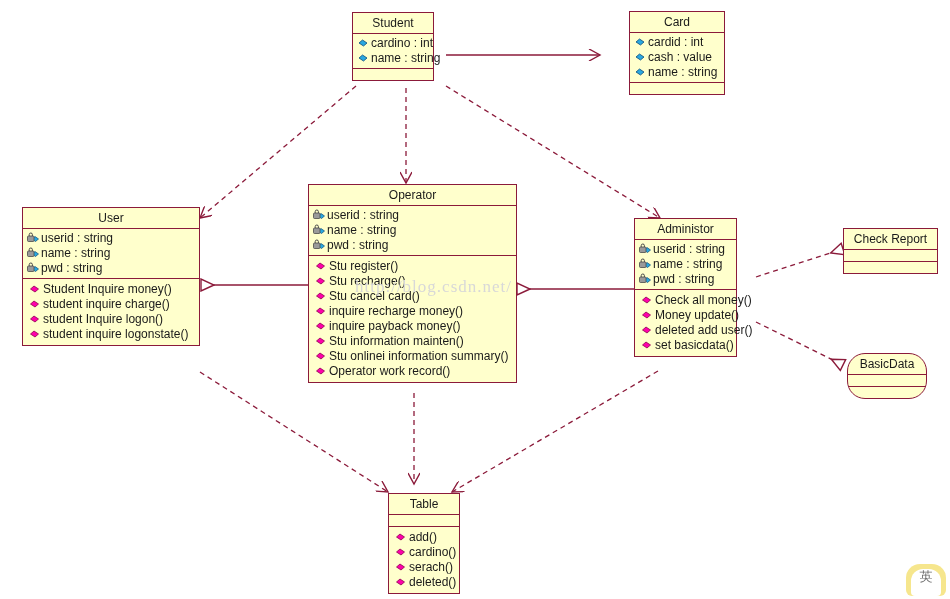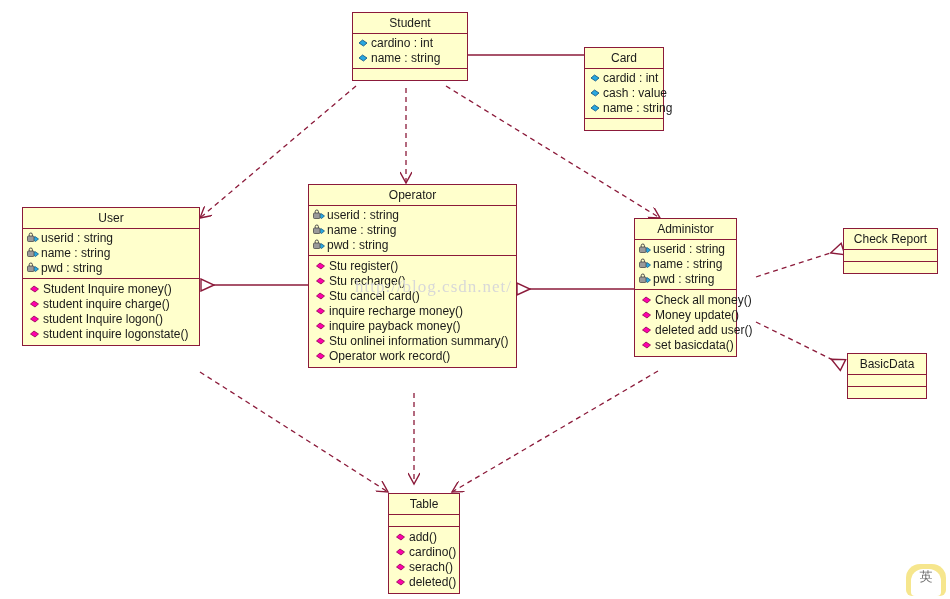--- a/index.html
+++ b/index.html
@@ -164,21 +164,21 @@
 
     <g>
       <path d="M 200,372 L 388,492" fill="none" stroke="#8b1a3a" stroke-width="1.3" stroke-dasharray="5,4" marker-end="url(#openArrow)"></path>
     </g>
 
     <g>
       <path d="M 658,371 L 452,492" fill="none" stroke="#8b1a3a" stroke-width="1.3" stroke-dasharray="5,4" marker-end="url(#openArrow)"></path>
     </g>
   </svg>
 
-  <div class="uml-class" style="left:352px; top:12px; width:116px;">
+  <div class="uml-class" style="left:352px; top:12px; width:82px;">
     <div class="uml-title">Student</div>
     <div class="uml-attrs">
       <div class="member">
         <span class="icon-slot">
           <svg width="14" height="14" viewBox="0 0 14 14">
               <path d="M3 7 L6.5 4 L11 7 L7.5 10 Z" fill="#29a8e0" stroke="#0a4a7a" stroke-width="0.8"></path>
             </svg>
         </span>
         <span class="member-label">cardino : int</span>
       </div>
@@ -187,21 +187,21 @@
           <svg width="14" height="14" viewBox="0 0 14 14">
               <path d="M3 7 L6.5 4 L11 7 L7.5 10 Z" fill="#29a8e0" stroke="#0a4a7a" stroke-width="0.8"></path>
             </svg>
         </span>
         <span class="member-label">name : string</span>
       </div>
     </div>
     <div class="uml-ops empty"></div>
   </div>
 
-  <div class="uml-class" style="left:584px; top:11px; width:80px;margin-top:36px;">
+  <div class="uml-class" style="left:629px; top:11px; width:96px;">
     <div class="uml-title">Card</div>
     <div class="uml-attrs">
       <div class="member">
         <span class="icon-slot">
           <svg width="14" height="14" viewBox="0 0 14 14">
               <path d="M3 7 L6.5 4 L11 7 L7.5 10 Z" fill="#29a8e0" stroke="#0a4a7a" stroke-width="0.8"></path>
             </svg>
         </span>
         <span class="member-label">cardid : int</span>
       </div>
@@ -362,20 +362,28 @@
         </span>
         <span class="member-label">inquire recharge money()</span>
       </div>
       <div class="member">
         <span class="icon-slot">
           <svg width="14" height="14" viewBox="0 0 14 14">
               <path d="M2.5 7 L6 4 L10.5 7 L7 10 Z" fill="#ff00aa" stroke="#8b004f" stroke-width="0.8"></path>
             </svg>
         </span>
         <span class="member-label">inquire payback money()</span>
+      </div>
+      <div class="member">
+        <span class="icon-slot">
+          <svg width="14" height="14" viewBox="0 0 14 14">
+              <path d="M2.5 7 L6 4 L10.5 7 L7 10 Z" fill="#ff00aa" stroke="#8b004f" stroke-width="0.8"></path>
+            </svg>
+        </span>
+        <span class="member-label">Stu information mainten()</span>
       </div>
       <div class="member">
         <span class="icon-slot">
           <svg width="14" height="14" viewBox="0 0 14 14">
               <path d="M2.5 7 L6 4 L10.5 7 L7 10 Z" fill="#ff00aa" stroke="#8b004f" stroke-width="0.8"></path>
             </svg>
         </span>
         <span class="member-label">Stu onlinei information summary()</span>
       </div>
       <div class="member">
@@ -458,21 +466,21 @@
       </div>
     </div>
   </div>
 
   <div class="uml-class" style="left:843px; top:228px; width:95px;">
     <div class="uml-title">Check Report</div>
     <div class="uml-attrs empty"></div>
     <div class="uml-ops empty"></div>
   </div>
 
-  <div class="uml-class" style="left:847px; top:353px; width:80px;">
+  <div class="uml-class" style="left:847px; top:353px; width:80px;border-radius:18px;">
     <div class="uml-title">BasicData</div>
     <div class="uml-attrs empty"></div>
     <div class="uml-ops empty"></div>
   </div>
 
   <div class="uml-class" style="left:388px; top:485px; width:72px;margin-top:8px;">
     <div class="uml-title">Table</div>
     <div class="uml-attrs empty"></div>
     <div class="uml-ops">
       <div class="member">

